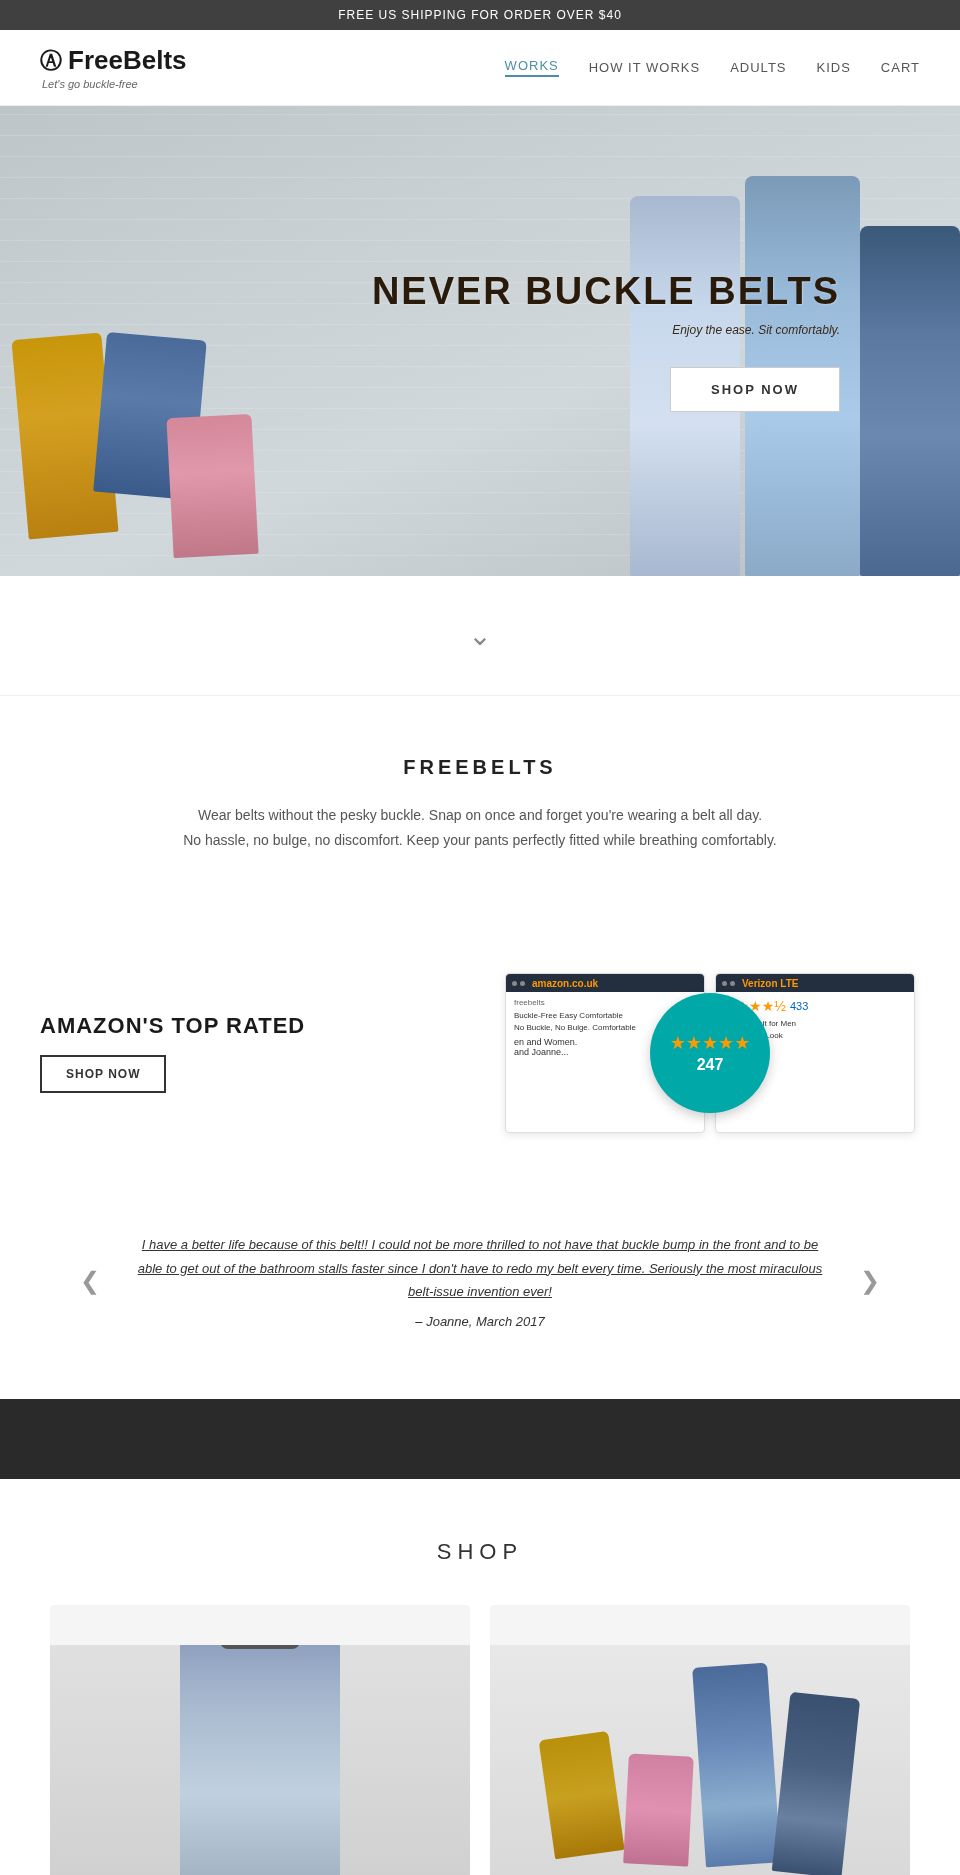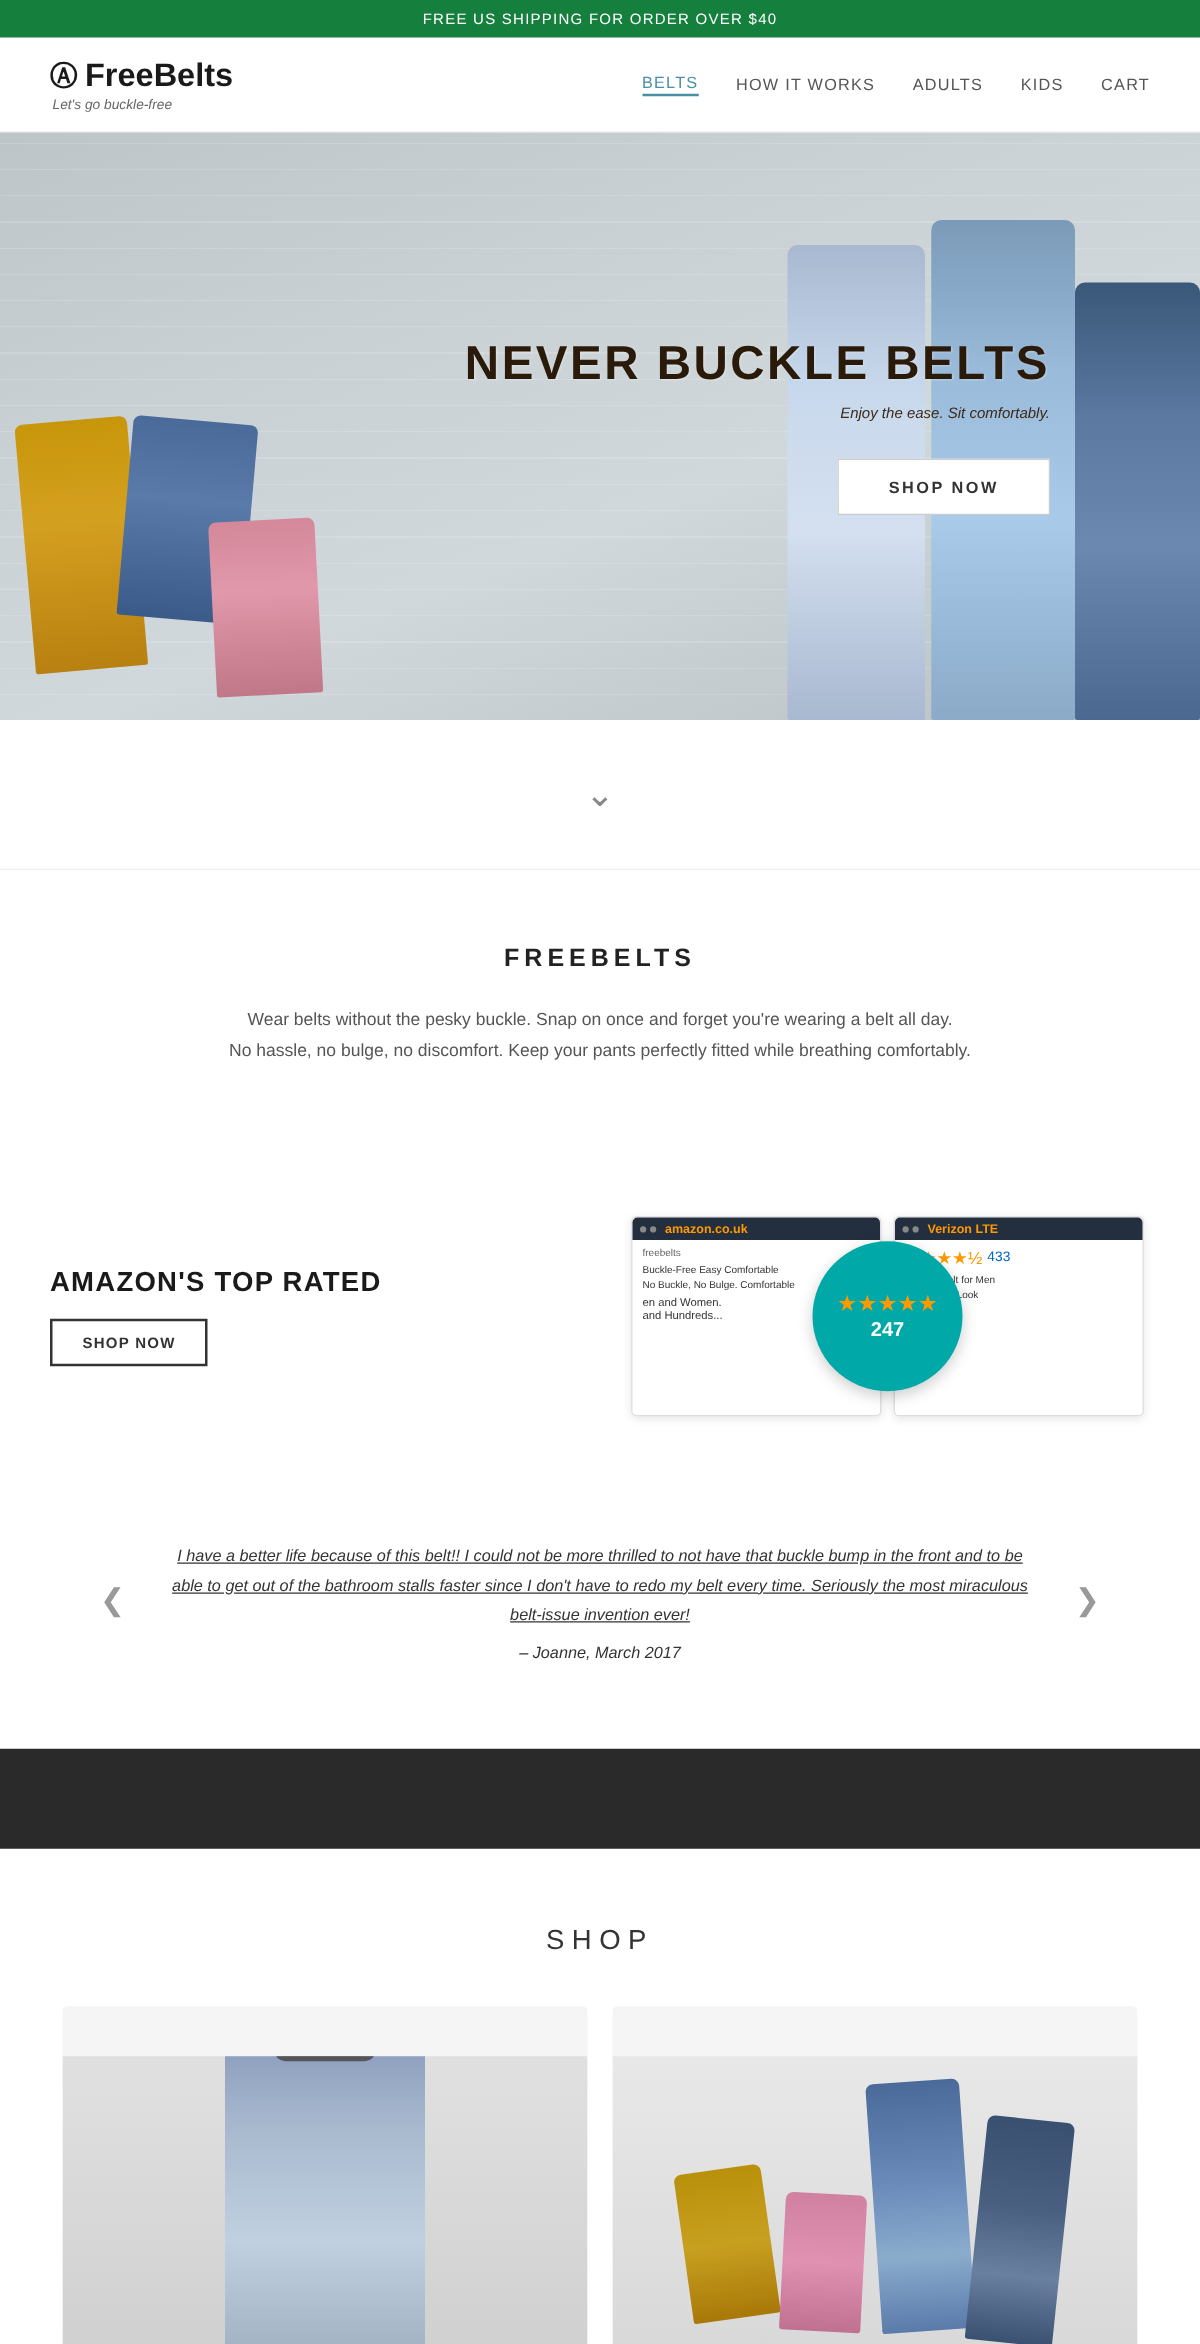--- a/index.html
+++ b/index.html
@@ -1,20 +1,20 @@
 <!DOCTYPE html>
 <html><head>
   <meta charset="utf-8">
   <style>
     * { margin: 0; padding: 0; box-sizing: border-box; }
     body { font-family: 'Helvetica Neue', Arial, sans-serif; color: #333; background: #fff; width: 960px; }
 
     
     .top-banner {
-      background: #15803d;
+      background: #404040;
       color: #fff;
       text-align: center;
       padding: 8px;
       font-size: 12px;
       letter-spacing: 1px;
     }
 
     
     .header {
       display: flex;
@@ -459,21 +459,21 @@
 
 <header class="header">
   <div class="logo-area">
     <div class="logo-text">
       <span class="logo-icon">Ⓐ</span>
       <span>FreeBelts</span>
     </div>
     <div class="logo-tagline">Let's go buckle-free</div>
   </div>
   <nav class="nav">
-    <a class="active" href="#">BELTS</a>
+    <a class="active" href="#">WORKS</a>
     <a href="#">HOW IT WORKS</a>
     <a href="#">ADULTS</a>
     <a href="#">KIDS</a>
     <a href="#">CART</a>
   </nav>
 </header>
 
 <section class="hero">
   <div class="hero-bg"></div>
 
@@ -518,21 +518,21 @@
     <div class="amazon-mock">
       <div class="amazon-mock-header">
         <div class="mock-dot"></div>
         <div class="mock-dot"></div>
         <span class="amazon-logo-mock">amazon.co.uk</span>
       </div>
       <div class="mock-content">
         <div style="font-size:8px;color:#666;margin-bottom:3px">freebelts</div>
         <div style="font-size:8px;color:#333;line-height:1.4">Buckle-Free Easy Comfortable<br>No Buckle, No Bulge. Comfortable</div>
         <div style="font-size:9px;margin-top:4px;color:#333">en and Women.</div>
-        <div style="font-size:9px;color:#333">and Hundreds...</div>
+        <div style="font-size:9px;color:#333">and Joanne...</div>
       </div>
     </div>
 
     <div class="star-bubble">
       <div class="bubble-stars">★★★★★</div>
       <div class="bubble-count">247</div>
     </div>
 
     <div class="amazon-mock">
       <div class="amazon-mock-header">

